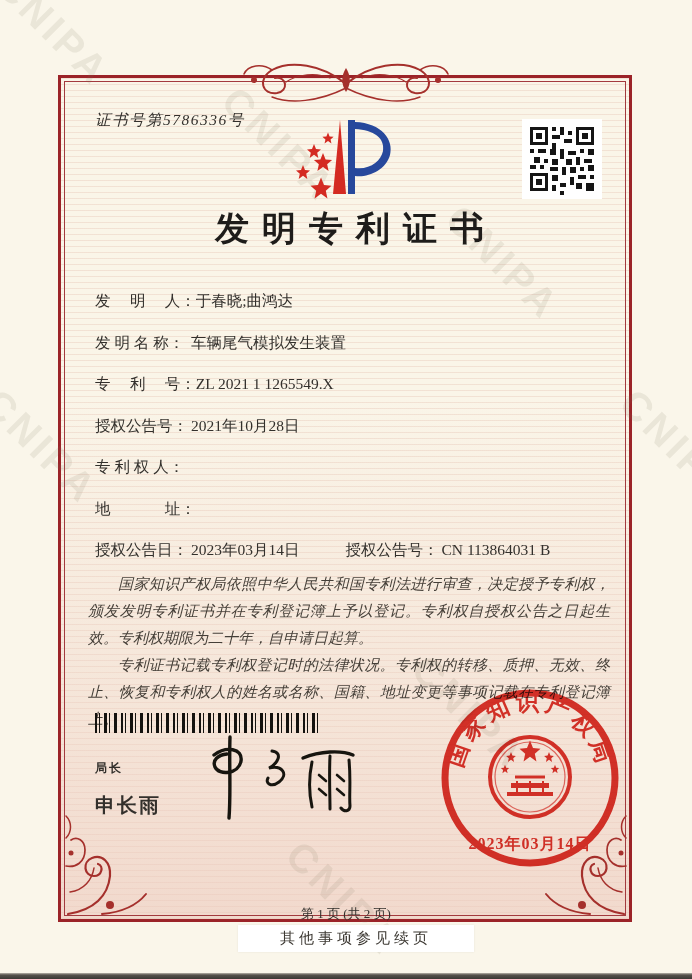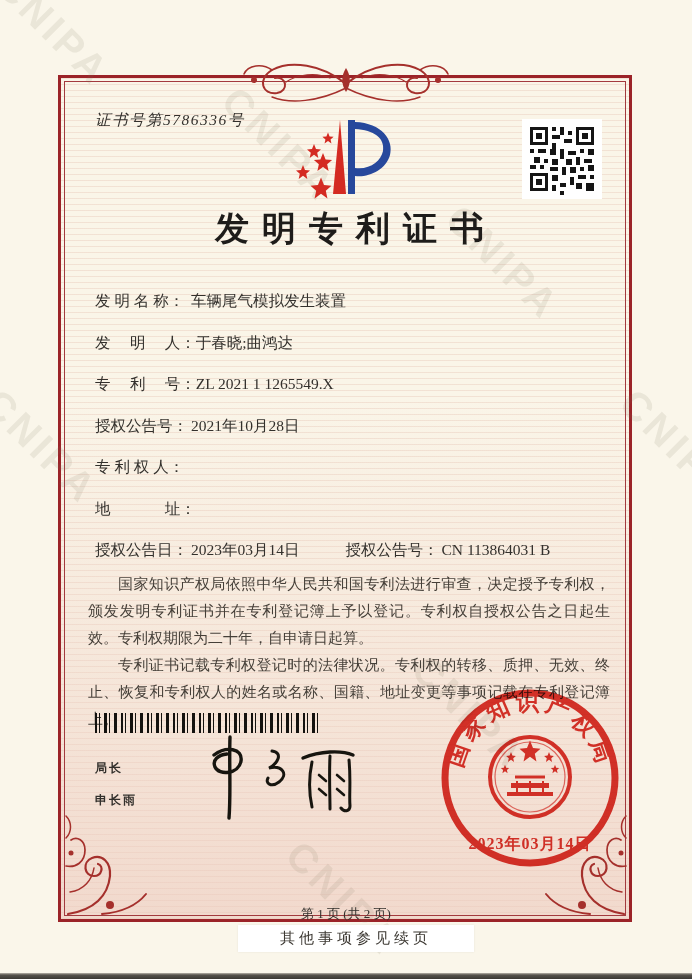--- a/index.html
+++ b/index.html
@@ -40,37 +40,37 @@
     color:#1e1c1a; z-index:3;
   }
   
   .fields{ position:absolute; left:95px; top:289px; width:510px; z-index:3; font-size:15.5px; }
   .frow{ display:flex; margin-bottom:18.5px; line-height:23px; white-space:pre; }
   .flabel{ display:inline-block; min-width:96px; }
   .fvalue{ }
   .pair2{ margin-left:46px; }
   
   .paras{ position:absolute; left:88px; top:571px; width:522px; z-index:3;
-    font-size:15px; line-height:27px; color:#453f38; text-align:justify; }
+    font-size:15px; line-height:27px; color:#453f38; text-align:justify;font-style:italic; }
   .paras p{ margin:0; text-indent:2em; }
   
   .barcode{
     position:absolute; left:95px; top:713px; width:224px; height:20px; z-index:3;
     background:
       repeating-linear-gradient(90deg,
         #14120f 0 2px, transparent 2px 4px,
         #14120f 4px 5px, transparent 5px 9px,
         #14120f 9px 12px, transparent 12px 14px,
         #14120f 14px 15px, transparent 15px 19px,
         #14120f 19px 22px, transparent 22px 26px);
   }
   
   .sig-title{ position:absolute; left:95px; top:760px; font-size:12px; font-weight:bold;
     font-family:"Liberation Sans","DejaVu Sans",sans-serif; z-index:3; letter-spacing:2px;}
-  .sig-name{ position:absolute; left:95px; top:792px; font-size:12px; font-weight:bold;
+  .sig-name{ position:absolute; left:95px; top:792px; font-size:20px; font-weight:bold;
     font-family:Liberation Sans, sans-serif; z-index:3; letter-spacing:2px;}
   .sig-hand{ position:absolute; left:200px; top:731px; z-index:3; }
   
   .seal{ position:absolute; left:437px; top:685px; z-index:4; opacity:0.92; mix-blend-mode:multiply; }
   
   .pagenum{ position:absolute; left:0; right:0; top:889px; text-align:center; font-size:13px; z-index:3;margin-top:16px; }
   .contbox{
     position:absolute; left:238px; top:925px; width:236px; height:27px; z-index:3;
     background:#ffffff; text-align:center; line-height:27px; font-size:15px;
     letter-spacing:4px; color:#3c3832; box-shadow:0 0 2px rgba(0,0,0,0.08);
@@ -203,26 +203,26 @@
         <rect x="54" y="64" width="6" height="6"></rect>
       <rect x="64" y="64" width="8" height="8"></rect>
         <rect x="38" y="72" width="4" height="4"></rect>
     </g>
   </svg>
 
   <div class="title">发明专利证书</div>
 
   <div class="fields">
     <div class="frow">
+      <span class="flabel">发　 明　 人：</span>
+      <span class="fvalue">于春晓;曲鸿达</span>
+    </div>
+    <div class="frow">
       <span class="flabel">发 明 名 称：</span>
       <span class="fvalue">车辆尾气模拟发生装置</span>
-    </div>
-    <div class="frow">
-      <span class="flabel">发　 明　 人：</span>
-      <span class="fvalue">于春晓;曲鸿达</span>
     </div>
     <div class="frow">
       <span class="flabel">专　 利　 号：</span>
       <span class="fvalue">ZL 2021 1 1265549.X</span>
     </div>
     <div class="frow">
       <span class="flabel">授权公告号：</span>
       <span class="fvalue">2021年10月28日</span>
     </div>
     <div class="frow">

